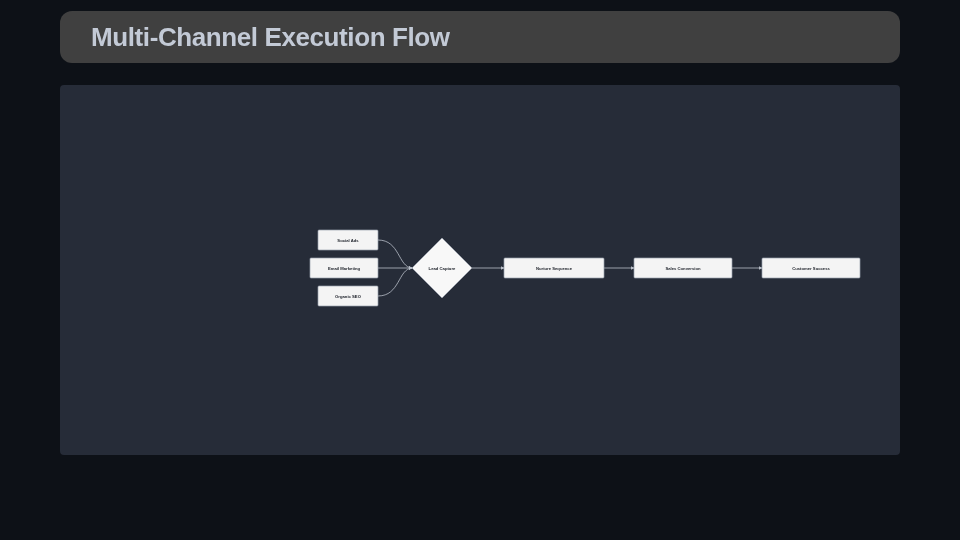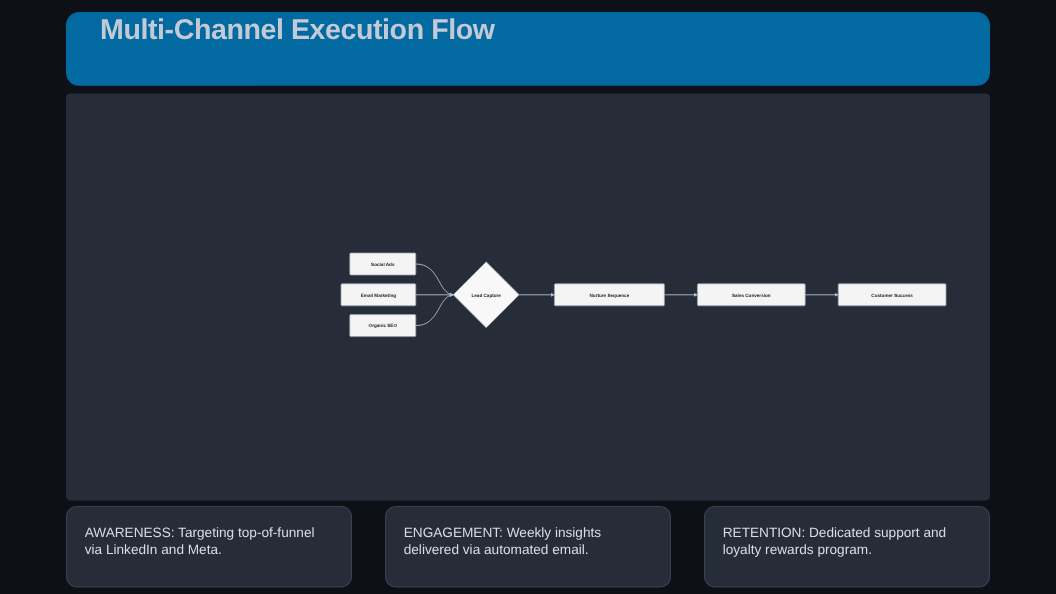--- a/index.html
+++ b/index.html
@@ -22,25 +22,25 @@
     height: 540px;
     background: #0d1117;
   }
 
   
   .header-panel {
     position: absolute;
     left: 60px;
     top: 11px;
     width: 840px;
-    height: 67px;
-    background: #0369a1;
+    height: 52px;
+    background: #404040;
     border-radius: 12px;
     display: flex;
-    align-items: flex-start;
+    align-items: center;
   }
   .header-title {
     margin-left: 31px;
     font-size: 26px;
     font-weight: bold;
     letter-spacing: -0.4px;
     color: #c3cad6;
     white-space: nowrap;
   }
 
@@ -171,29 +171,14 @@
       </g>
 
       <g>
         <rect class="node-box" x="702" y="173" width="98" height="20" rx="1"></rect>
         <text class="node-label" x="751" y="183.6">Customer Success</text>
       </g>
 
     </svg>
   </div>
 
-  <div class="cards-row">
-
-    <div class="card">
-      <div class="card-text">AWARENESS: Targeting top-of-funnel via LinkedIn and Meta.</div>
-    </div>
-
-    <div class="card">
-      <div class="card-text">ENGAGEMENT: Weekly insights delivered via automated email.</div>
-    </div>
-
-    <div class="card">
-      <div class="card-text">RETENTION: Dedicated support and loyalty rewards program.</div>
-    </div>
-
-  </div>
 
 </div>
 
 </body></html>

